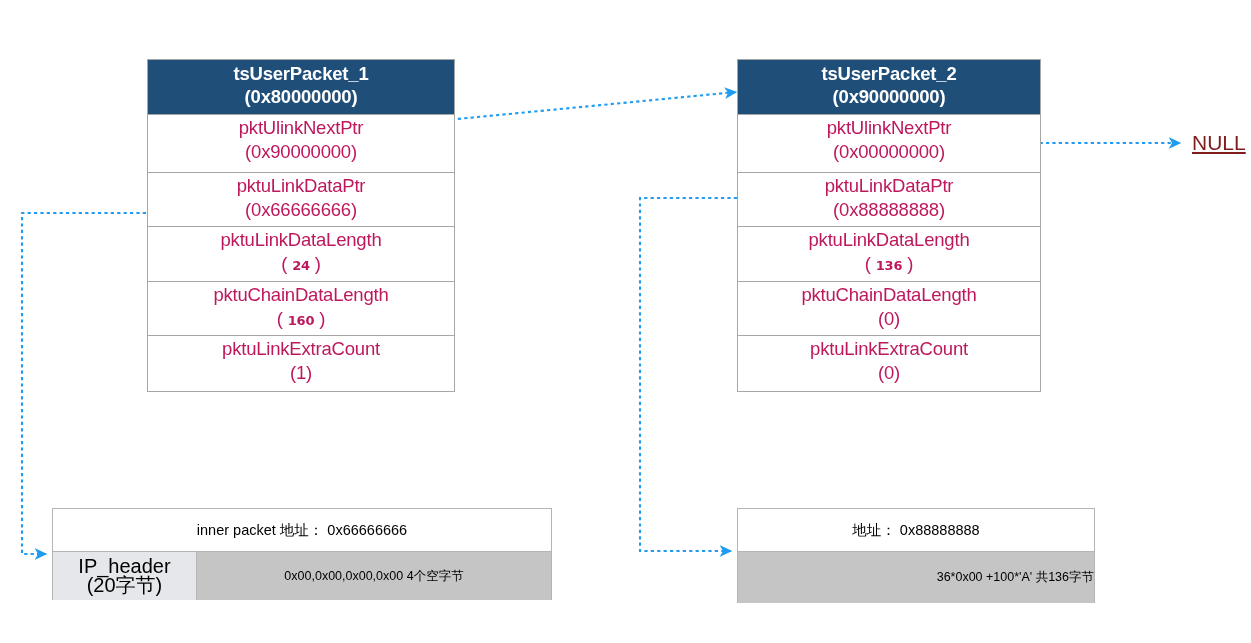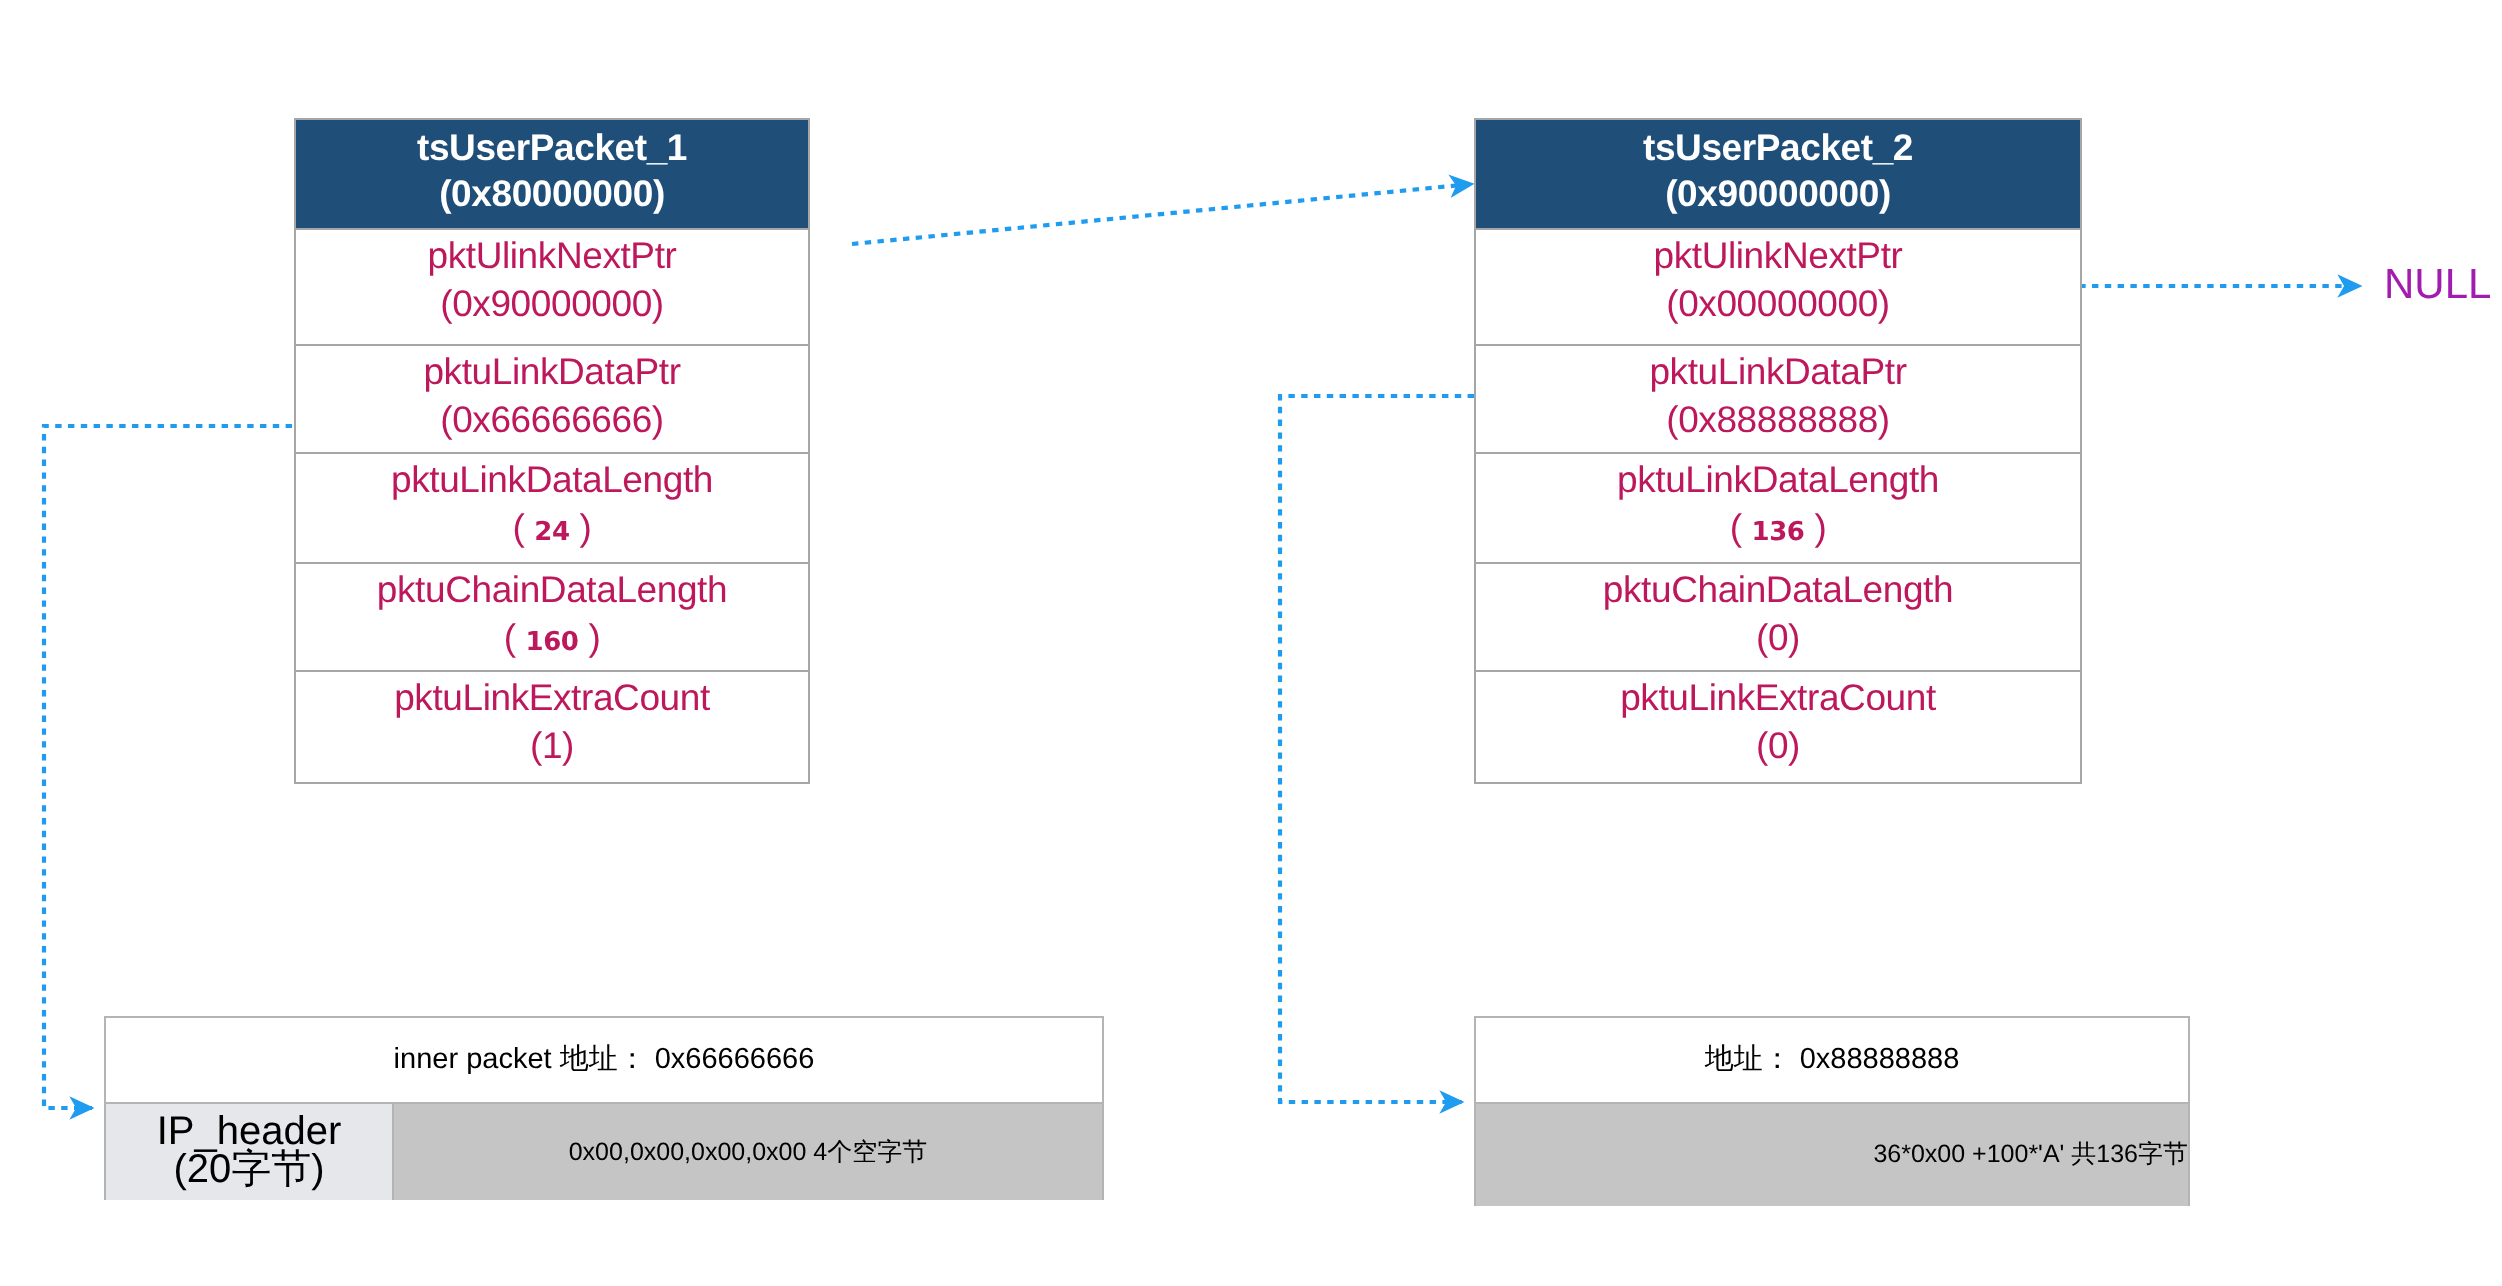--- a/index.html
+++ b/index.html
@@ -98,22 +98,23 @@
     left: 0;
     top: 0;
     width: 1251px;
     height: 643px;
     pointer-events: none;
   }
 
   .null-label {
     position: absolute;
     font-size: 21px;
-    color: #a21caf;
+    color: #7f1d1d;
     letter-spacing: 0px;
+    text-decoration: underline;
   }
 </style>
 </head>
 <body>
 
 <div id="canvas">
 
   <svg id="links" viewBox="0 0 1251 643">
     <defs>
       <marker id="arrow" markerWidth="7" markerHeight="7" refX="5.4" refY="3" orient="auto" markerUnits="strokeWidth">
@@ -123,21 +124,21 @@
 
     <path d="M426,122 L736,92" fill="none" stroke="#1f9bf0" stroke-width="2.1" stroke-dasharray="3.2 3.2" marker-end="url(#arrow)"></path>
 
     <path d="M1014,143 L1180,143" fill="none" stroke="#1f9bf0" stroke-width="2.1" stroke-dasharray="3.2 3.2" marker-end="url(#arrow)"></path>
 
     <path d="M146,213 L22,213 L22,554 L46,554" fill="none" stroke="#1f9bf0" stroke-width="2.1" stroke-dasharray="3.2 3.2" marker-end="url(#arrow)"></path>
 
     <path d="M737,198 L640,198 L640,551 L731,551" fill="none" stroke="#1f9bf0" stroke-width="2.1" stroke-dasharray="3.2 3.2" marker-end="url(#arrow)"></path>
   </svg>
 
-  <div class="struct" style="left:147px; top:59px; width:258px;">
+  <div class="struct" style="left:147px; top:59px; width:308px;">
     <div class="struct-header" style="height:49px;">
       <span>tsUserPacket_1</span>
       <span class="val">(0x80000000)</span>
     </div>
 
     <div class="struct-row" style="height:54px;">
       <span>pktUlinkNextPtr</span>
       <span class="val">(0x90000000)</span>
     </div>
 

